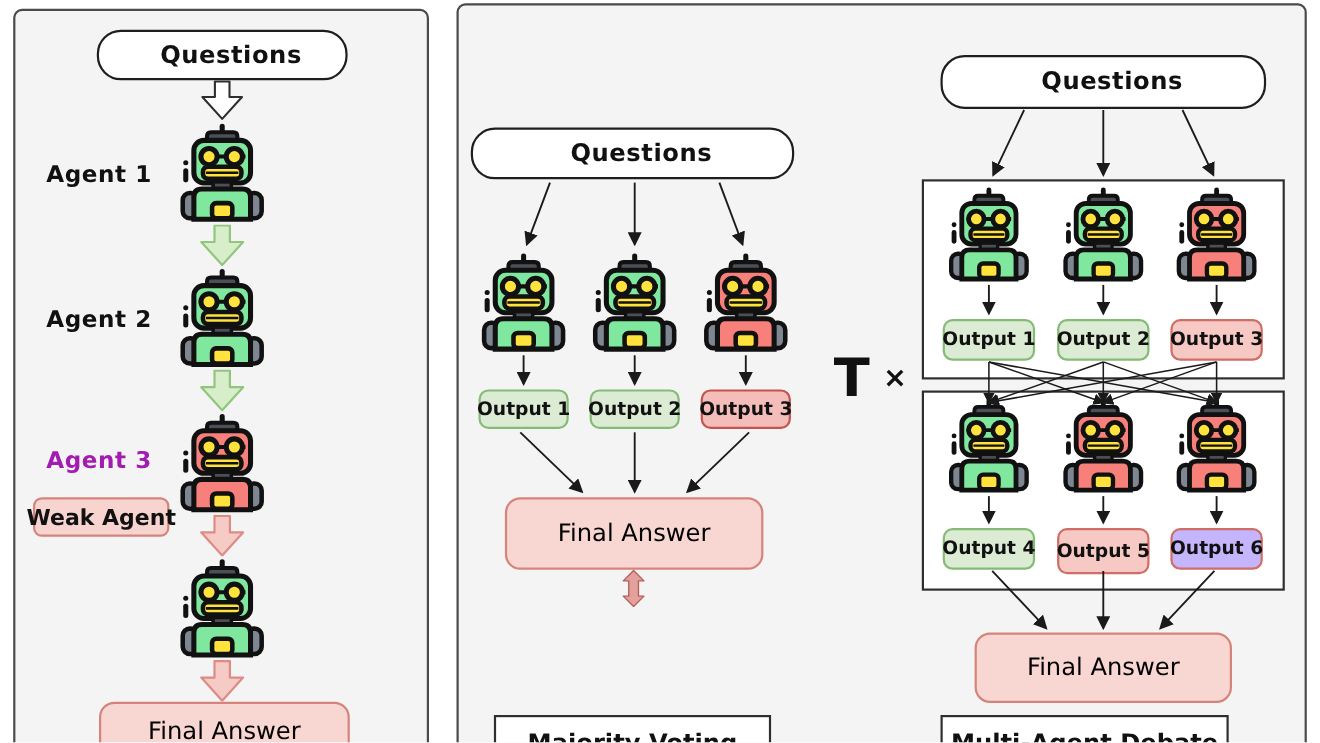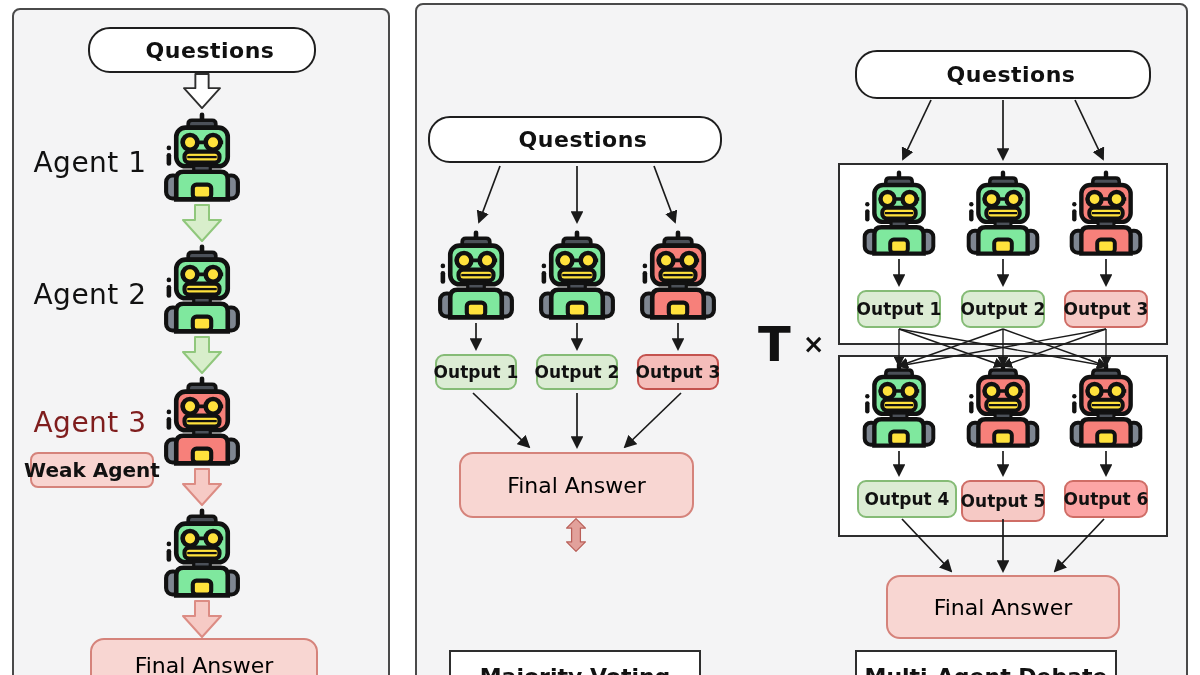--- a/index.html
+++ b/index.html
@@ -26,21 +26,21 @@
     display:flex; align-items:center; justify-content:center;
     font-weight:normal; font-size:22px; color:#000000; white-space:nowrap;
   }
   .caption {
     position:absolute; background:#ffffff; border:2px solid #2e2e2e;
     display:flex; align-items:flex-start; justify-content:center;
     font-weight:bold; font-size:22px; color:#111; padding-top:12px; white-space:nowrap;
   }
   .agent-label {
     position:absolute; width:124px; text-align:center;
-    font-weight:normal; font-size:28px; letter-spacing:0.5px; white-space:nowrap;
+    font-weight:bold; font-size:21px; letter-spacing:0.5px; white-space:nowrap;
   }
   .robot { position:absolute; }
   .blk { position:absolute; }
   .roundbox { position:absolute; background:#ffffff; border:2px solid #2e2e2e; }
   .overlay { position:absolute; left:0; top:0; pointer-events:none; }
   .tlabel { position:absolute; display:flex; align-items:center; gap:12px; color:#111; }
   .tlabel .t  { font-size:48px; font-weight:bold; }
   .tlabel .x  { font-size:26px; font-weight:bold; }
 </style>
 </head>
@@ -95,21 +95,21 @@
 
   <div class="agent-label" style="left: 28px; top: 278px; color: rgb(17, 17, 17);">Agent 2</div>
   <svg class="robot" style="left: 156px; top: 244px; --rc: #7fe89e;" width="92" height="92">
       <use href="#robot-sym"></use>
     </svg>
 
   <svg class="blk" style="left: 180px; top: 336px; --af: #d8eecb; --as: #90c77c;" width="44" height="38">
       <use href="#blk-sym"></use>
     </svg>
 
-  <div class="agent-label" style="left: 28px; top: 406px; color: #7f1d1d;">Agent 3</div>
+  <div class="agent-label" style="left: 28px; top: 406px; color: #a21caf;">Agent 3</div>
   <svg class="robot" style="left: 156px; top: 376px; --rc: #f7807a;" width="92" height="92">
       <use href="#robot-sym"></use>
     </svg>
 
   <div class="outbox" style="left: 30px; top: 452px; width: 124px; height: 36px; font-size: 20px; border-radius: 8px; background-color: rgb(248, 212, 208); border-color: rgb(213, 131, 123);">Weak Agent</div>
 
   <svg class="blk" style="left: 180px; top: 468px; --af: #f6cac5; --as: #dc8c84;" width="44" height="38">
       <use href="#blk-sym"></use>
     </svg>
 
@@ -177,23 +177,23 @@
   <svg class="robot" style="left: 855px; top: 362px; --rc: #7fe89e;" width="88" height="88">
       <use href="#robot-sym"></use>
     </svg>
   <svg class="robot" style="left: 959px; top: 362px; --rc: #f7807a;" width="88" height="88">
       <use href="#robot-sym"></use>
     </svg>
   <svg class="robot" style="left: 1062px; top: 362px; --rc: #f7807a;" width="88" height="88">
       <use href="#robot-sym"></use>
     </svg>
 
-  <div class="outbox" style="left: 857px; top: 480px; width: 100px; height: 38px; background-color: rgb(220, 236, 212); border-color: rgb(133, 187, 118);">Output 4</div>
+  <div class="outbox" style="left: 857px; top: 480px; width: 84px; height: 38px; background-color: rgb(220, 236, 212); border-color: rgb(133, 187, 118);">Output 4</div>
   <div class="outbox" style="left: 961px; top: 480px; width: 84px; height: 42px; background-color: rgb(246, 201, 197); border-color: rgb(207, 109, 102);">Output 5</div>
-  <div class="outbox" style="left: 1064px; top: 480px; width: 84px; height: 38px; background-color: #fca5a5; border-color: rgb(207, 109, 102);">Output 6</div>
+  <div class="outbox" style="left: 1064px; top: 480px; width: 84px; height: 38px; background-color: #c4b5fd; border-color: rgb(207, 109, 102);">Output 6</div>
 
   <div class="pinkbox" style="left: 886px; top: 575px; width: 234px; height: 64px; background-color: rgb(248, 214, 210); border-color: rgb(213, 131, 123);">Final Answer</div>
 
   <div class="caption" style="left:855px; top:650px; width:262px; height:60px;">Multi-Agent Debate</div>
 
   <svg class="overlay" width="1200" height="675">
     <defs>
       <marker id="ah" viewBox="0 0 10 10" refX="8.5" refY="5" markerWidth="7.5" markerHeight="7.5" orient="auto-start-reverse">
         <path d="M0,0 L10,5 L0,10 z" fill="#1a1a1a"></path>
       </marker>

